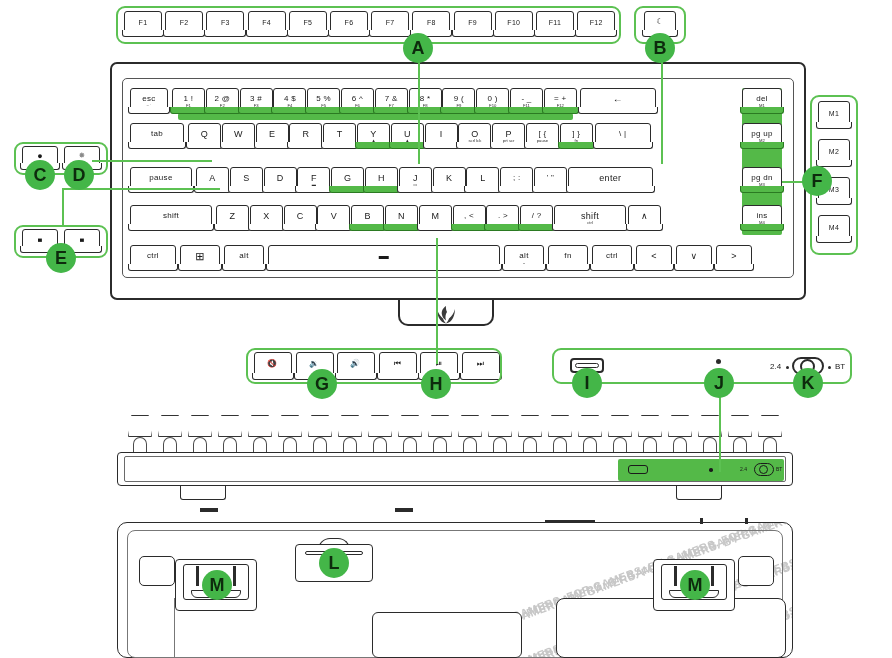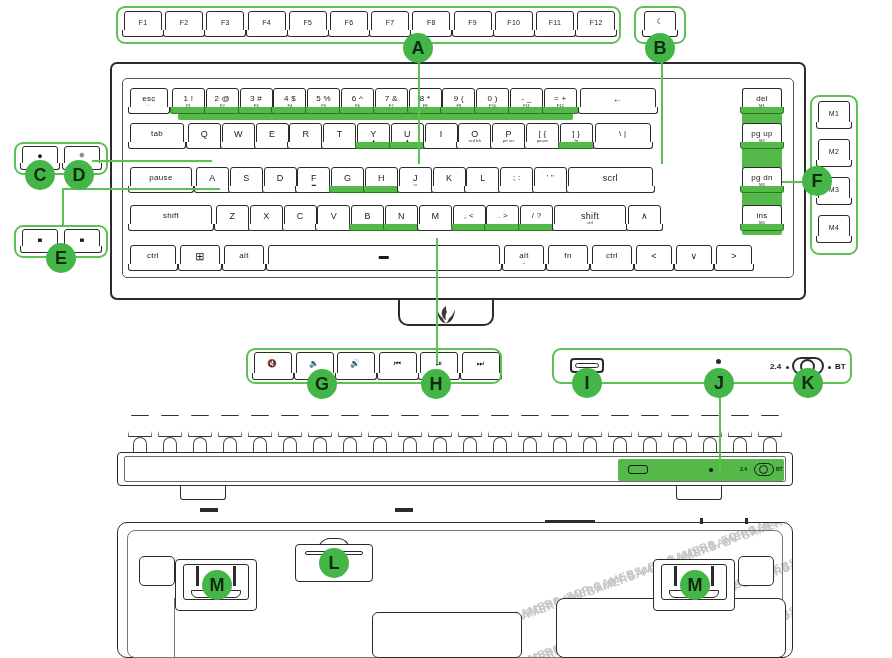--- a/index.html
+++ b/index.html
@@ -118,21 +118,21 @@
     letter-spacing:.5px;
     transform:rotate(-20deg);
     font-family:"Liberation Sans", sans-serif;
   }
   .foot{
     position:absolute; border:1.8px solid #2b2b2b; border-radius:4px; background:#fff;
   }
   .rubber{
     position:absolute; border:1.6px solid #2b2b2b; border-radius:5px; background:#fff;
   }
-  .label-txt{ position:absolute; font-size:8px; color:#1a1a1a; z-index:20;font-weight:bold; }
+  .label-txt{ position:absolute; font-size:8px; color:#1a1a1a; z-index:20; }
 </style>
 </head>
 <body>
 
 <div id="stage">
 
   <div class="gline v" style="left:418px; top:44px; height:120px;"></div>
   <div class="gline v" style="left:661px; top:44px; height:120px;"></div>
   <div class="gline h" style="left:92px; top:160px; width:120px;"></div>
   <div class="gline v" style="left:62px; top:188px; height:38px;"></div>
@@ -382,21 +382,21 @@
       <div class="kc" style="left: 466.4px; top: 167px; width: 33px; height: 22px; font-size: 9px;">
         <span class="lbl">L</span>
       </div>
       <div class="kc" style="left: 500.2px; top: 167px; width: 33px; height: 22px; font-size: 8px;">
         <span class="lbl">; :</span>
       </div>
       <div class="kc" style="left: 534px; top: 167px; width: 33px; height: 22px; font-size: 8px;">
         <span class="lbl">' "</span>
       </div>
       <div class="kc" style="left: 567.8px; top: 167px; width: 85px; height: 22px; font-size: 9px;">
-        <span class="lbl">scrl</span>
+        <span class="lbl">enter</span>
       </div>
     </div>
   <div id="shiftrow">
       <div class="kc" style="left: 130px; top: 205px; width: 82px; height: 22px; font-size: 8px;">
         <span class="lbl">shift</span>
       </div>
       <div class="kc" style="left: 216px; top: 205px; width: 33px; height: 22px; font-size: 9px;">
         <span class="lbl">Z</span>
       </div>
       <div class="kc" style="left: 249.8px; top: 205px; width: 33px; height: 22px; font-size: 9px;">

